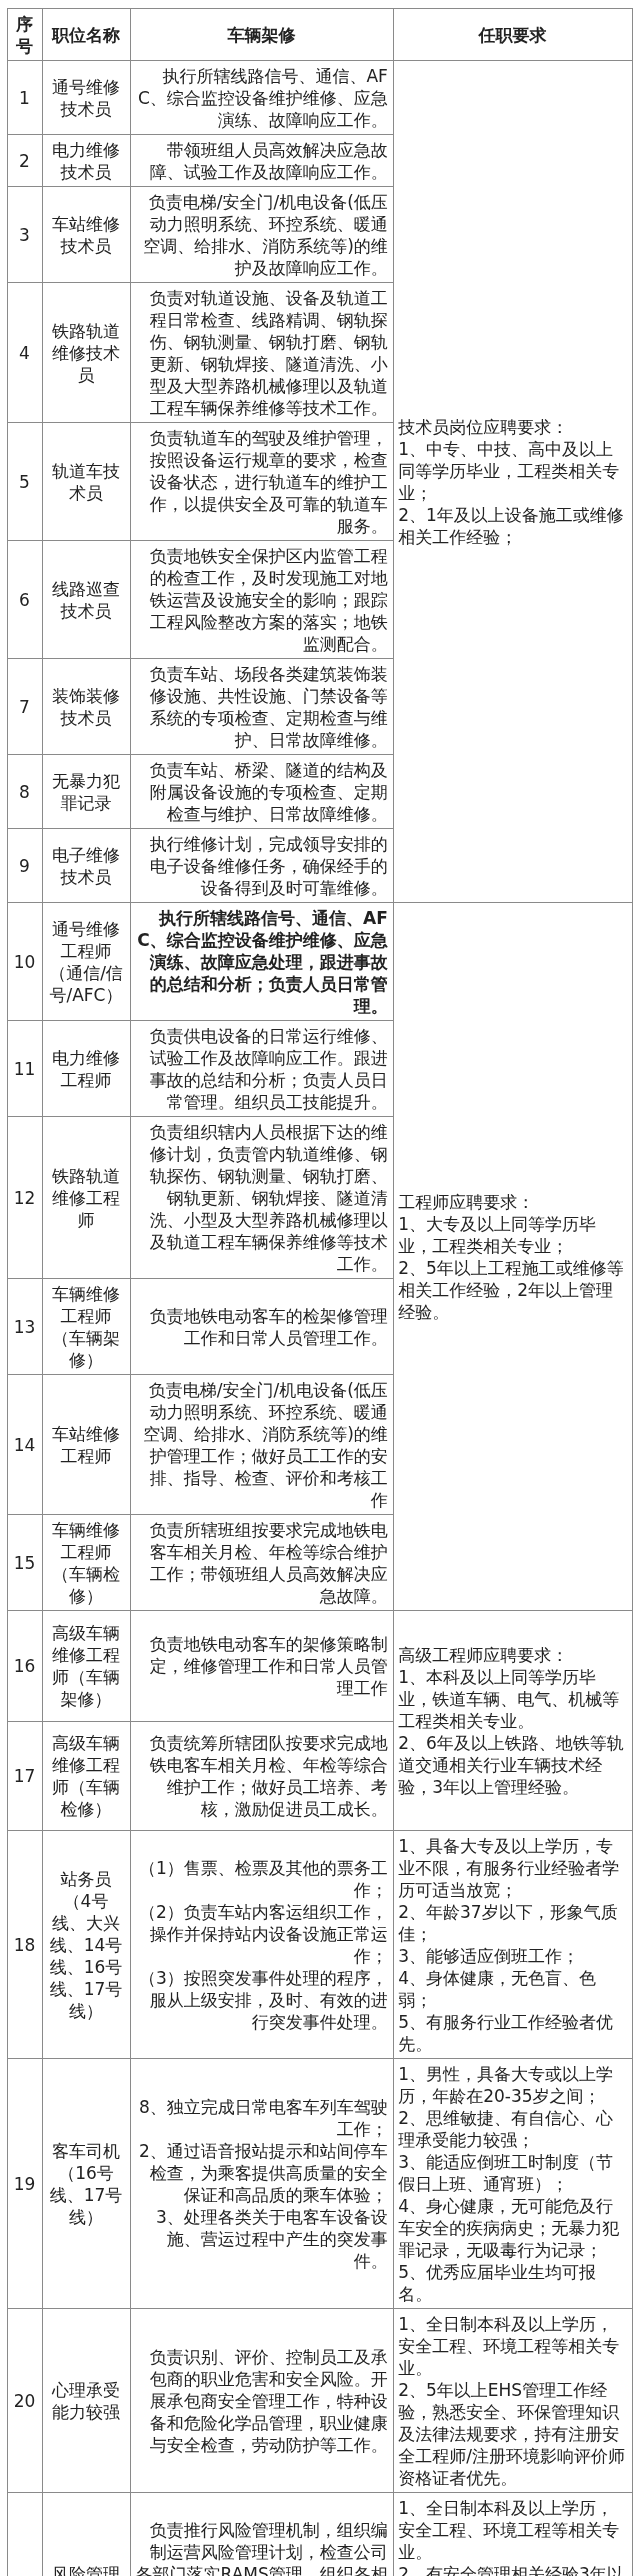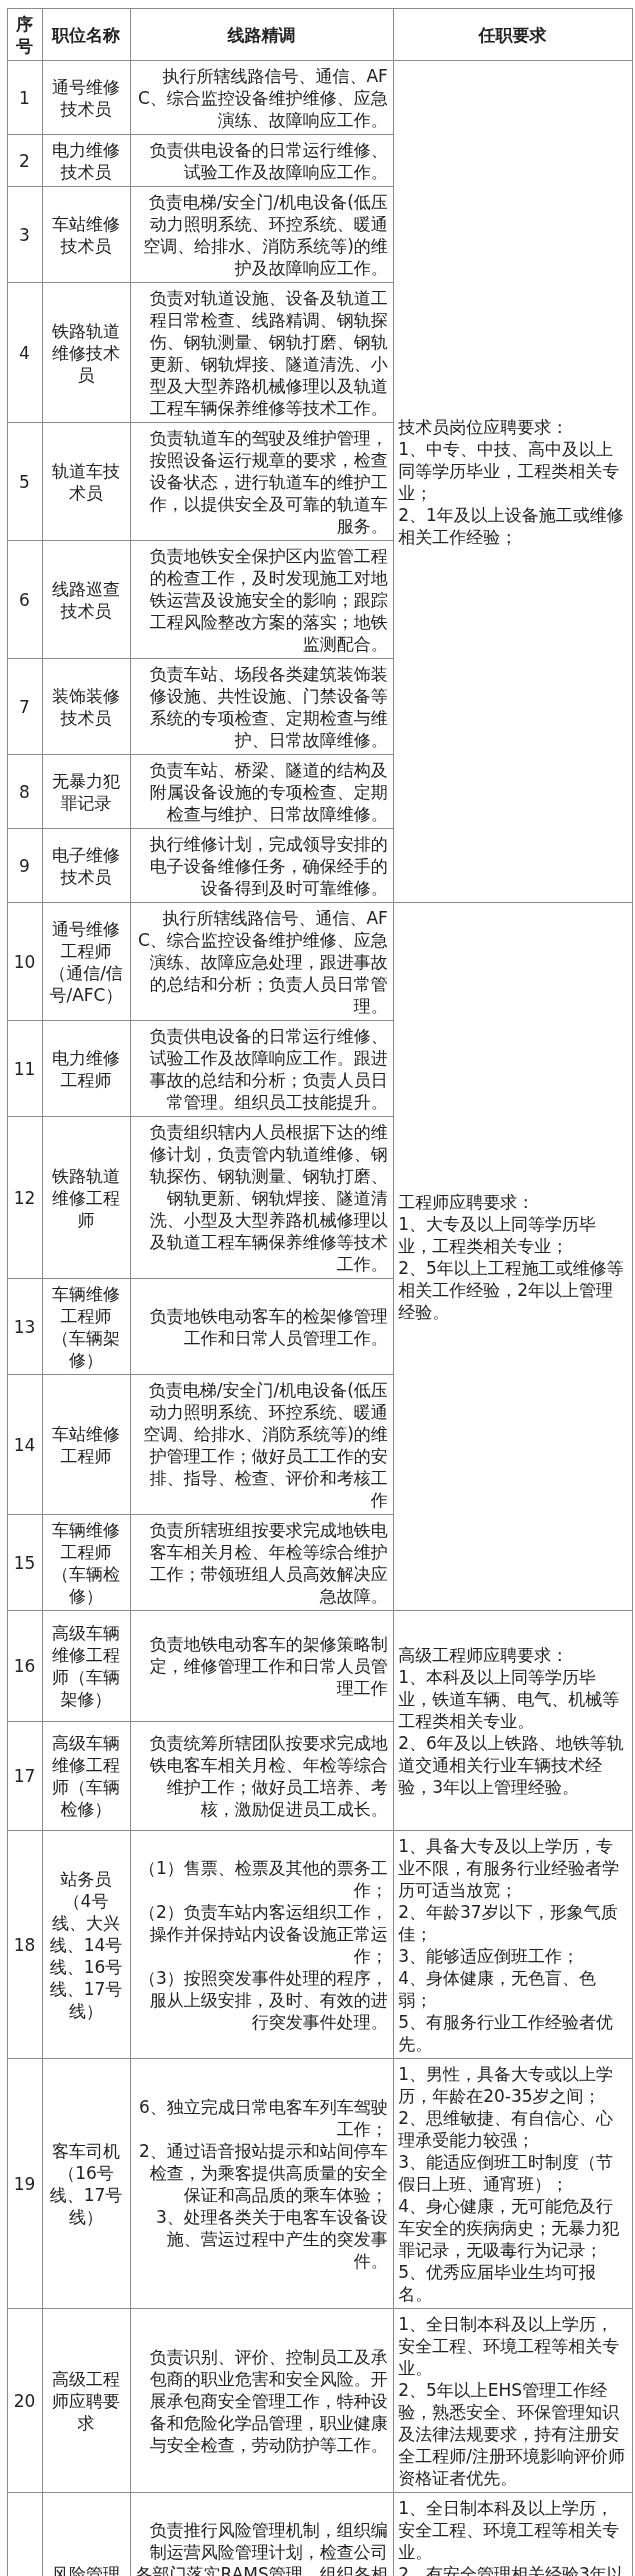--- a/index.html
+++ b/index.html
@@ -23,37 +23,37 @@
   <colgroup>
     <col class="c-no">
       <col class="c-title">
       <col class="c-duty">
       <col class="c-req">
   </colgroup>
   <thead>
     <tr>
       <th>序号</th>
       <th>职位名称</th>
-      <th>线路精调</th>
+      <th>车辆架修</th>
       <th>任职要求</th>
     </tr>
   </thead>
   <tbody id="tbody">
       <tr style="height: 66px;">
         <td class="no">1</td>
         <td class="title">通号维修技术员</td>
         <td class="duty" style="white-space: pre-line;">执行所辖线路信号、通信、AFC、综合监控设备维护维修、应急演练、故障响应工作。</td>
         <td class="req" rowspan="9" style="white-space: pre-line;">技术员岗位应聘要求：
 1、中专、中技、高中及以上同等学历毕业，工程类相关专业；
 2、1年及以上设备施工或维修相关工作经验；</td>
       </tr>
       <tr style="height: 45px;">
         <td class="no">2</td>
         <td class="title">电力维修技术员</td>
-        <td class="duty" style="white-space: pre-line;">负责供电设备的日常运行维修、试验工作及故障响应工作。</td>
+        <td class="duty" style="white-space: pre-line;">带领班组人员高效解决应急故障、试验工作及故障响应工作。</td>
       </tr>
       <tr style="height: 90px;">
         <td class="no">3</td>
         <td class="title">车站维修技术员</td>
         <td class="duty" style="white-space: pre-line;">负责电梯/安全门/机电设备(低压动力照明系统、环控系统、暖通空调、给排水、消防系统等)的维护及故障响应工作。</td>
       </tr>
       <tr style="height: 131px;">
         <td class="no">4</td>
         <td class="title">铁路轨道维修技术员</td>
         <td class="duty" style="white-space: pre-line;">负责对轨道设施、设备及轨道工程日常检查、线路精调、钢轨探伤、钢轨测量、钢轨打磨、钢轨更新、钢轨焊接、隧道清洗、小型及大型养路机械修理以及轨道工程车辆保养维修等技术工作。</td>
@@ -79,21 +79,21 @@
         <td class="duty" style="white-space: pre-line;">负责车站、桥梁、隧道的结构及附属设备设施的专项检查、定期检查与维护、日常故障维修。</td>
       </tr>
       <tr style="height: 65px;">
         <td class="no">9</td>
         <td class="title">电子维修技术员</td>
         <td class="duty" style="white-space: pre-line;">执行维修计划，完成领导安排的电子设备维修任务，确保经手的设备得到及时可靠维修。</td>
       </tr>
       <tr style="height: 89px;">
         <td class="no">10</td>
         <td class="title">通号维修工程师（通信/信号/AFC）</td>
-        <td class="duty" style="white-space: pre-line;">执行所辖线路信号、通信、AFC、综合监控设备维护维修、应急演练、故障应急处理，跟进事故的总结和分析；负责人员日常管理。</td>
+        <td class="duty" style="white-space: pre-line; font-weight: bold;">执行所辖线路信号、通信、AFC、综合监控设备维护维修、应急演练、故障应急处理，跟进事故的总结和分析；负责人员日常管理。</td>
         <td class="req" rowspan="6" style="white-space: pre-line;">工程师应聘要求：
 1、大专及以上同等学历毕业，工程类相关专业；
 2、5年以上工程施工或维修等相关工作经验，2年以上管理经验。</td>
       </tr>
       <tr style="height: 88px;">
         <td class="no">11</td>
         <td class="title">电力维修工程师</td>
         <td class="duty" style="white-space: pre-line;">负责供电设备的日常运行维修、试验工作及故障响应工作。跟进事故的总结和分析；负责人员日常管理。组织员工技能提升。</td>
       </tr>
       <tr style="height: 131px;">
@@ -137,32 +137,32 @@
 （3）按照突发事件处理的程序，服从上级安排，及时、有效的进行突发事件处理。</td>
         <td class="req" style="white-space: pre-line;">1、具备大专及以上学历，专业不限，有服务行业经验者学历可适当放宽；
 2、年龄37岁以下，形象气质佳；
 3、能够适应倒班工作；
 4、身体健康，无色盲、色弱；
 5、有服务行业工作经验者优先。</td>
       </tr>
       <tr style="height: 222px;">
         <td class="no">19</td>
         <td class="title">客车司机（16号线、17号线）</td>
-        <td class="duty" style="white-space: pre-line;">6、独立完成日常电客车列车驾驶工作；
+        <td class="duty" style="white-space: pre-line;">8、独立完成日常电客车列车驾驶工作；
 2、通过语音报站提示和站间停车检查，为乘客提供高质量的安全保证和高品质的乘车体验；
 3、处理各类关于电客车设备设施、营运过程中产生的突发事件。</td>
         <td class="req" style="white-space: pre-line; margin-top: 20px;">1、男性，具备大专或以上学历，年龄在20-35岁之间；
 2、思维敏捷、有自信心、心理承受能力较强；
 3、能适应倒班工时制度（节假日上班、通宵班）；
 4、身心健康，无可能危及行车安全的疾病病史；无暴力犯罪记录，无吸毒行为记录；
 5、优秀应届毕业生均可报名。</td>
       </tr>
       <tr style="height: 154px;">
         <td class="no">20</td>
-        <td class="title">高级工程师应聘要求</td>
+        <td class="title">心理承受能力较强</td>
         <td class="duty" style="white-space: pre-line;">负责识别、评价、控制员工及承包商的职业危害和安全风险。开展承包商安全管理工作，特种设备和危险化学品管理，职业健康与安全检查，劳动防护等工作。</td>
         <td class="req" style="white-space: pre-line;">1、全日制本科及以上学历，安全工程、环境工程等相关专业。
 2、5年以上EHS管理工作经验，熟悉安全、环保管理知识及法律法规要求，持有注册安全工程师/注册环境影响评价师资格证者优先。</td>
       </tr>
       <tr style="height: 132px;">
         <td class="no">21</td>
         <td class="title">风险管理工程师</td>
         <td class="duty" style="white-space: pre-line;">负责推行风险管理机制，组织编制运营风险管理计划，检查公司各部门落实RAMS管理。组织各相关部门成立对应工作组对识别的新危害开展风险评估，并纳入危害登记系统进行跟进。</td>
         <td class="req" style="white-space: pre-line;">1、全日制本科及以上学历，安全工程、环境工程等相关专业。
 2、有安全管理相关经验3年以上，如有设备设计制造、维修相关工作经验优先，持有注册安全工程师等相关资格证者优先。</td>

